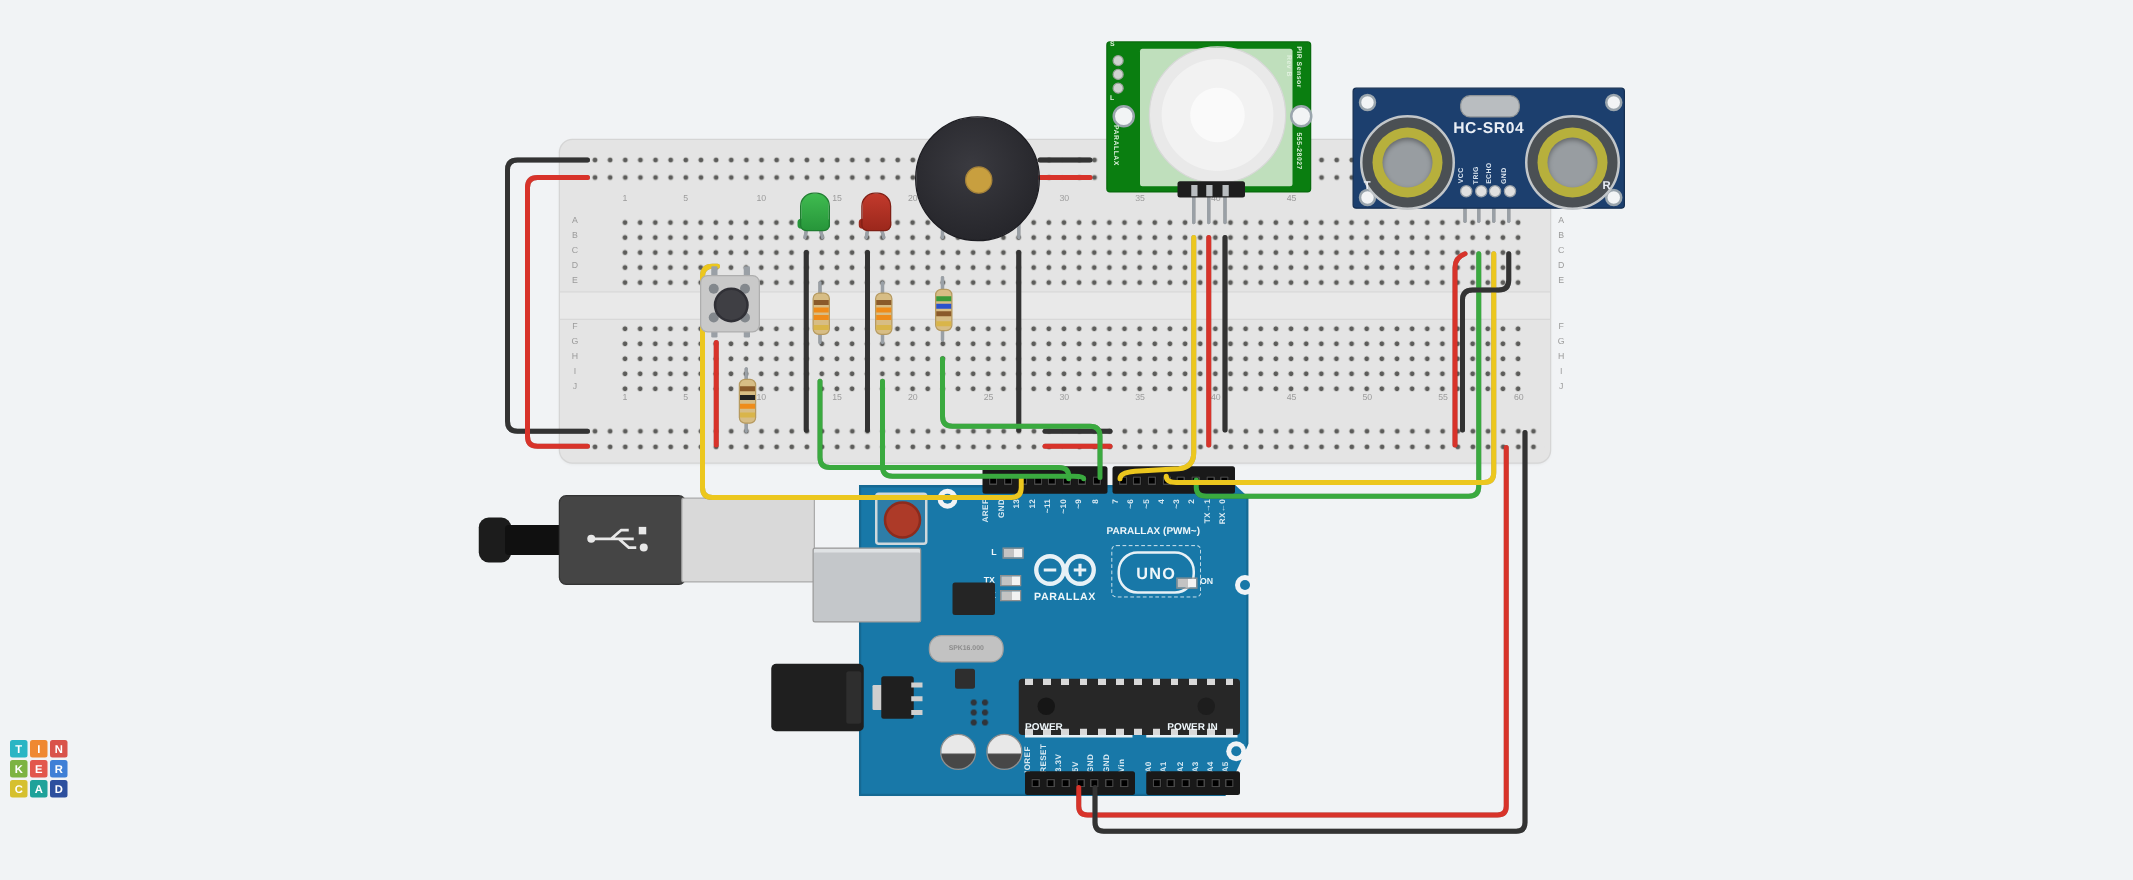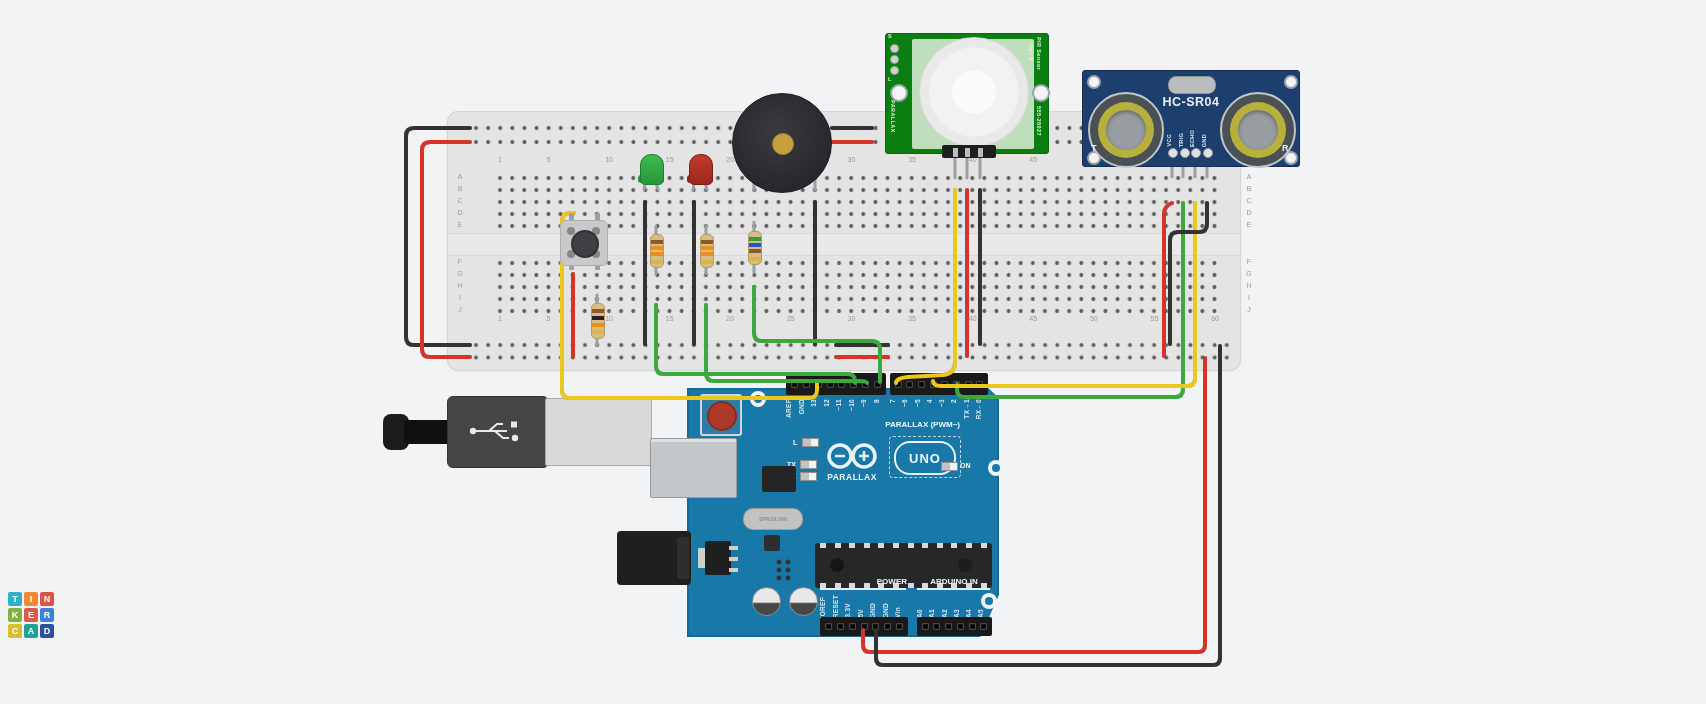--- a/index.html
+++ b/index.html
@@ -208,22 +208,22 @@
   <div class="abs" style="left:764px;top:535px;width:16px;height:16px;background:#2e2e2e;border-radius:2px"></div>
   <div class="abs icsp" style="left:775px;top:558px;width:17px;height:23px"></div>
   <div class="abs chip" style="left:815px;top:543px;width:177px;height:45px"></div>
   <div class="abs" style="left:830px;top:558px;width:14px;height:14px;border-radius:50%;background:#161616"></div>
   <div class="abs" style="left:958px;top:558px;width:14px;height:14px;border-radius:50%;background:#1d1d1d"></div>
   <div class="abs cap" style="left:752px;top:587px;width:27px;height:27px"></div>
   <div class="abs cap" style="left:789px;top:587px;width:27px;height:27px"></div>
 
   <div class="abs" style="left:820px;top:588px;width:86px;height:1.5px;background:#e7f1f6"></div>
   <div class="abs" style="left:917px;top:588px;width:73px;height:1.5px;background:#e7f1f6"></div>
-  <div class="abs sk" style="left:820px;top:577px;width:87px;text-align:right;font-size:8px">POWER</div>
-  <div class="abs sk" style="left:917px;top:577px;width:74px;text-align:center;font-size:8px">ARDUINO IN</div>
+  <div class="abs sk" style="left:820px;top:577px;width:87px;text-align:left;font-size:8px">POWER</div>
+  <div class="abs sk" style="left:917px;top:577px;width:74px;text-align:center;font-size:8px">POWER IN</div>
   <div class="abs vlabels vbottom" style="left:820px;top:592px;width:88px;height:26px;--slot:12.55px">
       <span>IOREF</span>
       <span>RESET</span>
       <span>3.3V</span>
       <span>5V</span>
       <span>GND</span>
       <span>GND</span>
       <span>Vin</span>
     </div>
   <div class="abs vlabels vbottom" style="left:917px;top:592px;width:75px;height:26px;--slot:12.3px">

